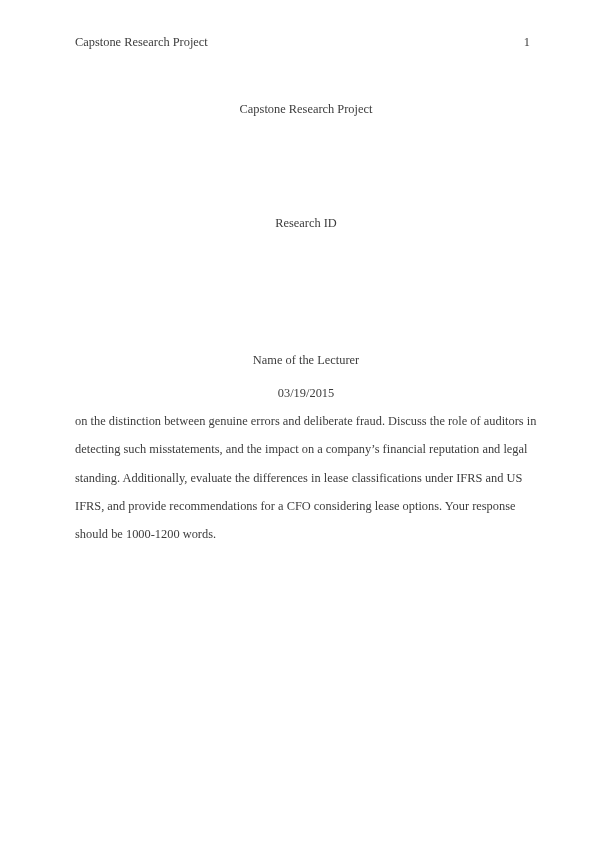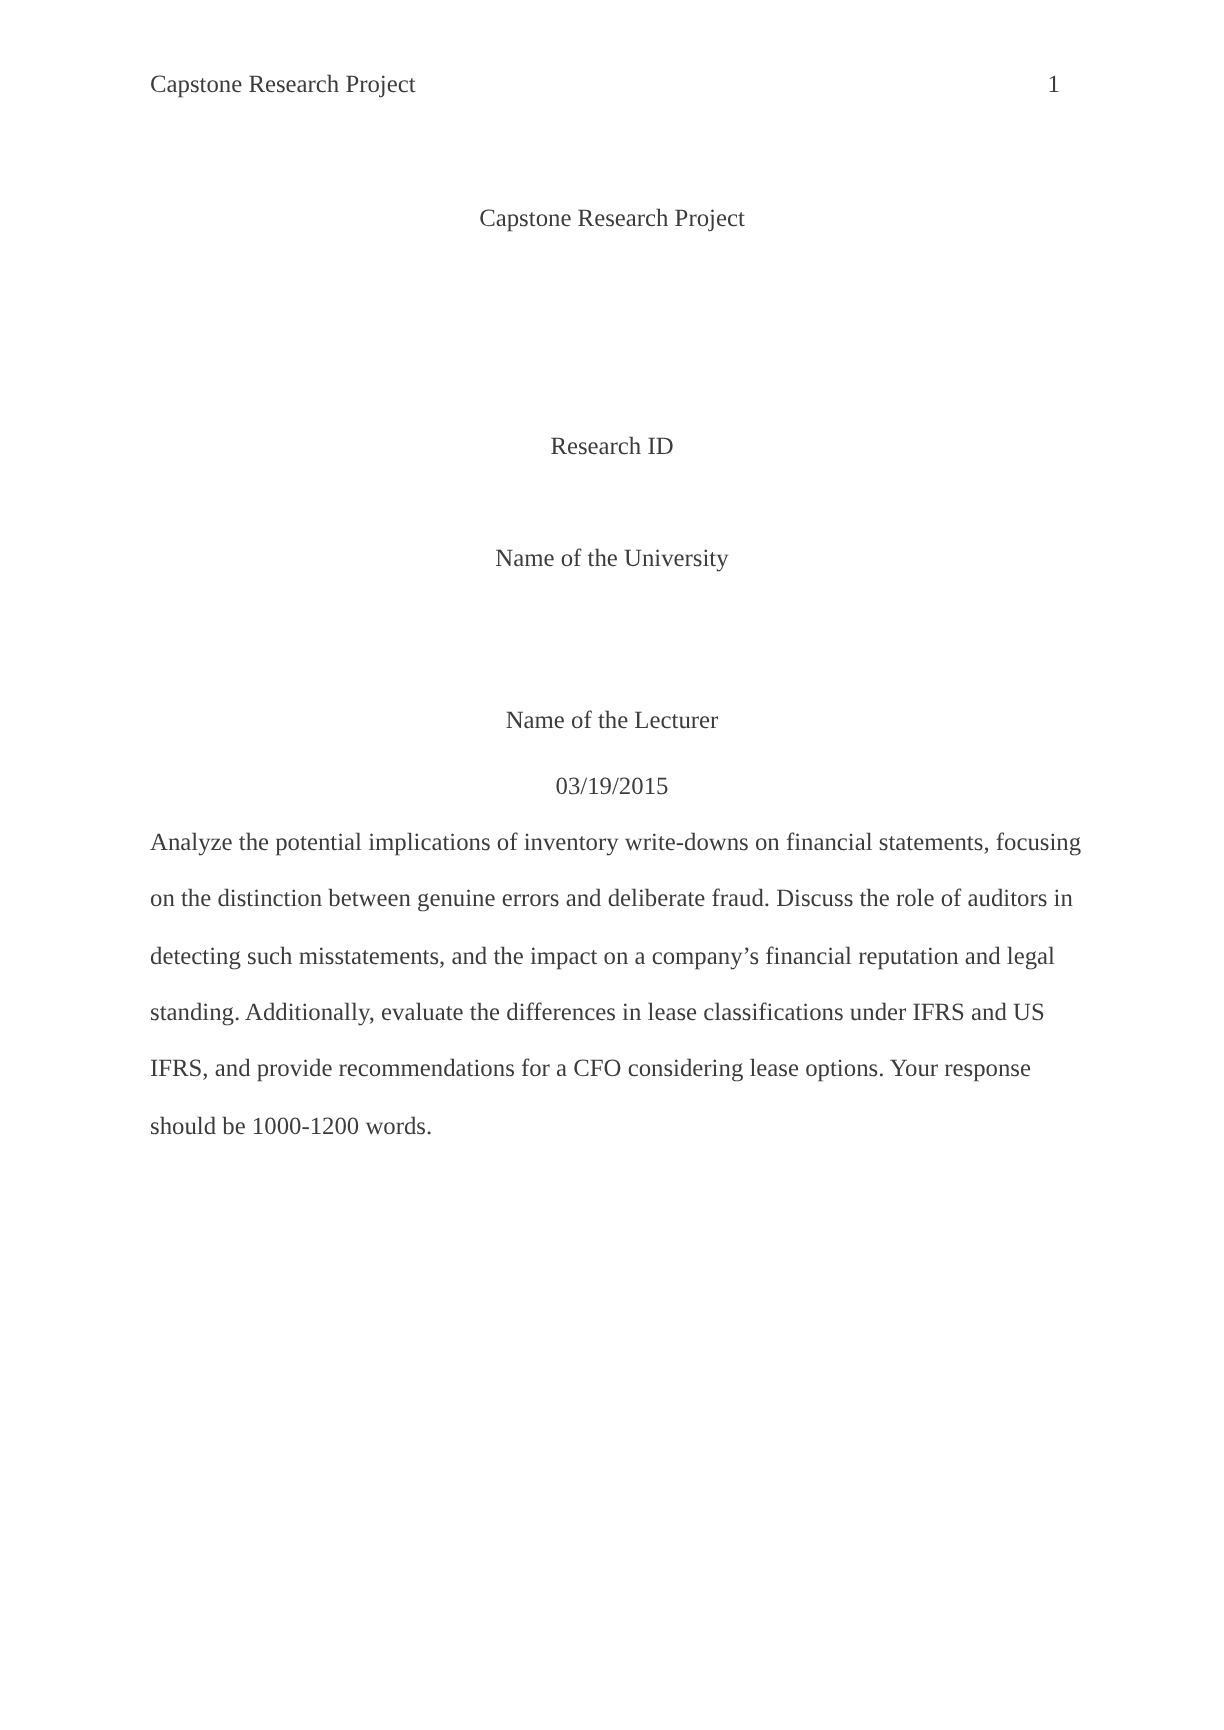--- a/index.html
+++ b/index.html
@@ -83,28 +83,26 @@
   <div class="running-head">
     <span>Capstone Research Project</span>
     <span>1</span>
   </div>
 
   <div class="center-line t-title">Capstone Research Project</div>
 
 
   <div class="center-line t-id">Research ID</div>
 
-  <div class="center-line t-university">Name of the University</div>
 
   <div class="center-line t-lecturer">Name of the Lecturer</div>
 
   <div class="center-line t-date">03/19/2015</div>
 
   <div class="body-text">
-    <div class="line">Analyze the potential implications of inventory write-downs on financial statements, focusing</div>
     <div class="line">on the distinction between genuine errors and deliberate fraud. Discuss the role of auditors in</div>
     <div class="line">detecting such misstatements, and the impact on a company’s financial reputation and legal</div>
     <div class="line">standing. Additionally, evaluate the differences in lease classifications under IFRS and US</div>
     <div class="line">IFRS, and provide recommendations for a CFO considering lease options. Your response</div>
     <div class="line">should be 1000-1200 words.</div>
   </div>
 
   <div class="brand-badge">
     <svg class="plus-icon" width="18" height="18" viewBox="0 0 18 18" aria-hidden="true">
       <defs>

